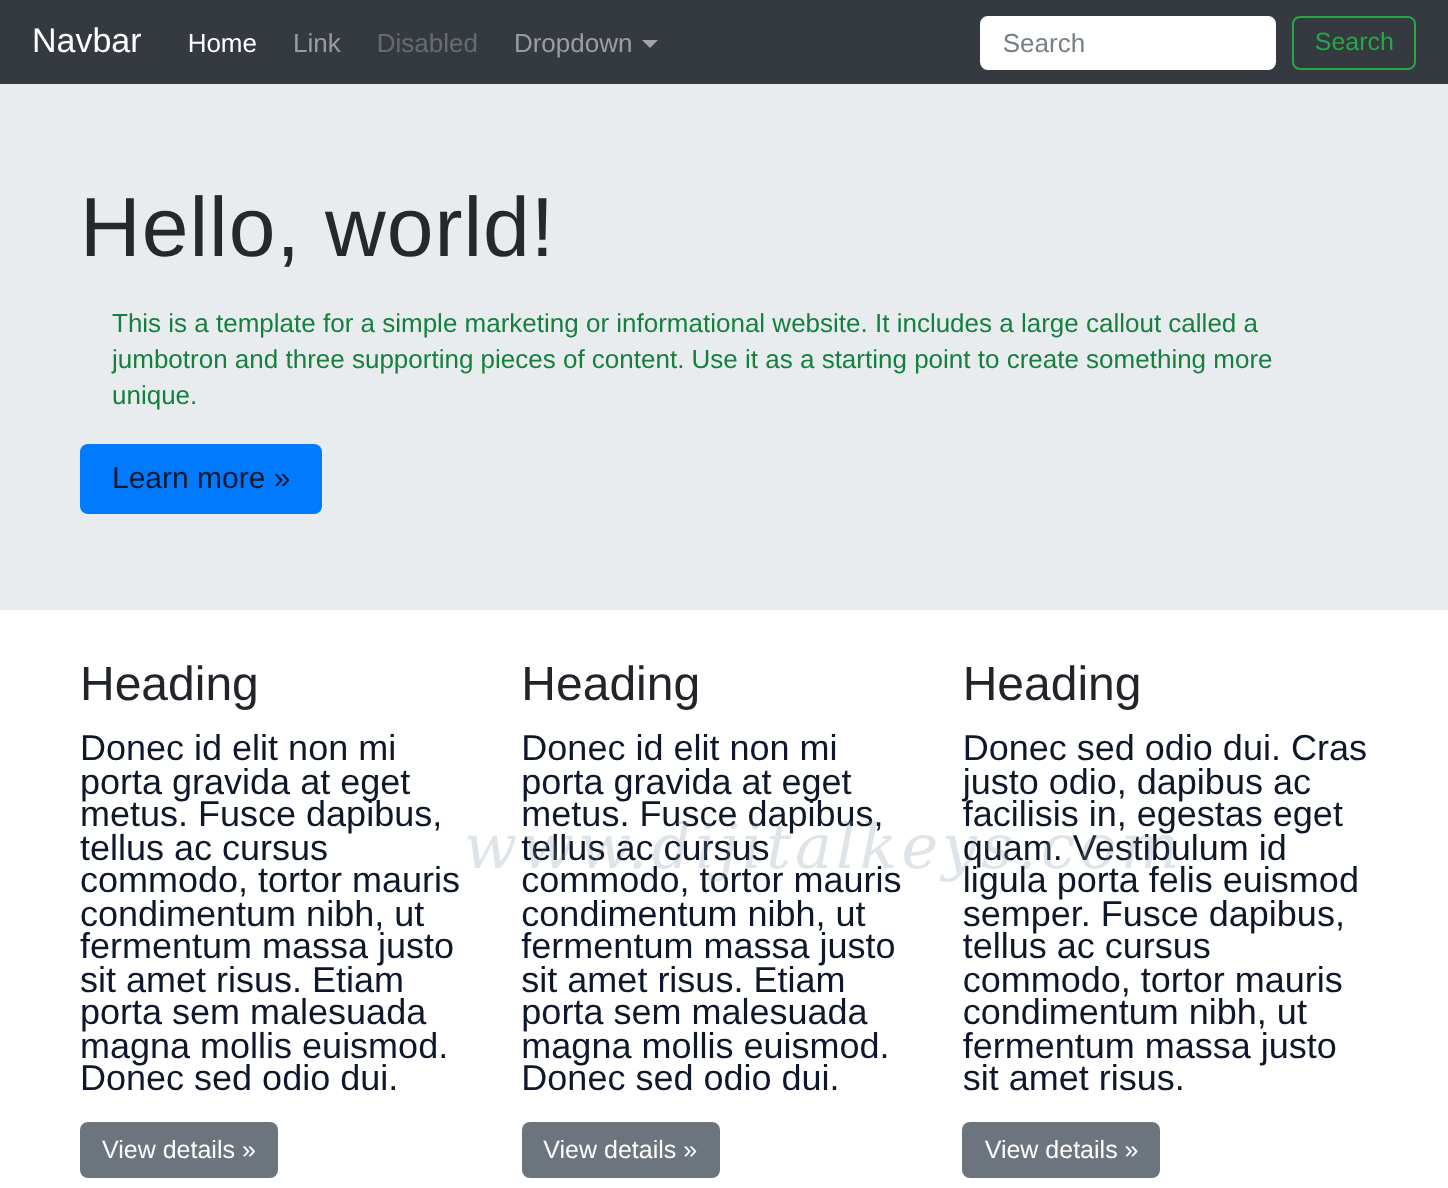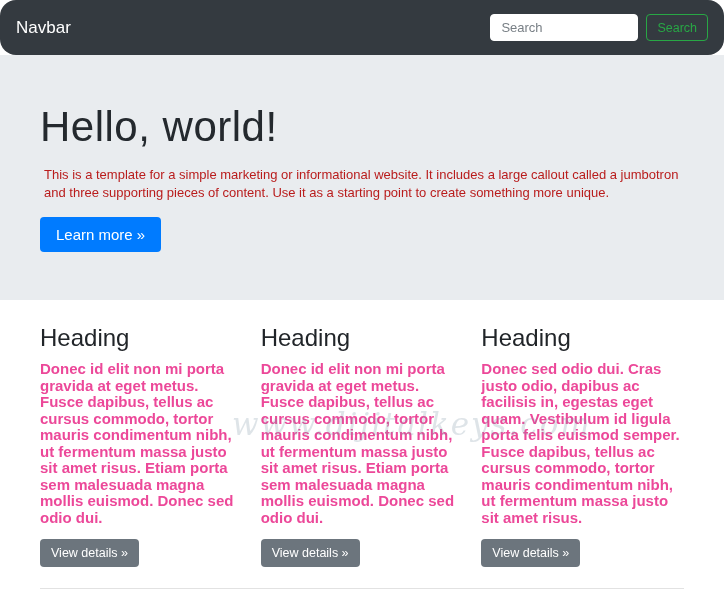--- a/index.html
+++ b/index.html
@@ -5,22 +5,22 @@
   * { box-sizing: border-box; }
   html,body { margin:0; padding:0; }
   body {
     width:724px; height:594px; position:relative; overflow:hidden;
     background:#ffffff; color:#212529;
     font-family:"Liberation Sans", sans-serif;
   }
 
   
   .navbar {
-    height:55px; background:#343a40;
-    display:flex; align-items:center; padding:0 16px;border-radius:16px;
+    height:42px; background:#343a40;
+    display:flex; align-items:center; padding:0 16px;
   }
   .brand { color:#fff; font-size:17px; text-decoration:none; margin-right:14px; cursor:pointer; }
   .nav-links { display:flex; align-items:center; }
   .nav-link { font-size:13px; padding:0 9px; text-decoration:none; cursor:pointer; }
   .nav-link.active   { color:#ffffff; }
   .nav-link.normal   { color:rgba(255,255,255,0.5); }
   .nav-link.disabled { color:rgba(255,255,255,0.25); cursor:default; }
   .nav-link.dropdown { color:rgba(255,255,255,0.5); }
   .caret {
     display:inline-block; margin-left:5px; vertical-align:2px;
@@ -40,32 +40,32 @@
     border:1px solid #28a745; color:#28a745; border-radius:4px;
     font-size:12.5px; cursor:pointer; font-family:"Liberation Sans", sans-serif;
   }
 
   
   .jumbotron { background:#e9ecef; padding:48px 40px 48px; }
   .display-title {
     margin:0 0 15px; font-size:42px; font-weight:300; color:#24292e;
     letter-spacing:0.5px;
   }
-  .lead { margin:0 4px 15px; max-width:648px; font-size:13px; line-height:18px; color:#b91c1c; }
+  .lead { margin:0 16px 15px; max-width:648px; font-size:13px; line-height:18px; color:#15803d; }
   .btn-primary {
-    background:#007bff; color:#ffffff; border:none; border-radius:4px;
+    background:#007bff; color:#0f172a; border:none; border-radius:4px;
     font-size:15px; padding:9px 16px; cursor:pointer;
     font-family:"Liberation Sans", sans-serif;
   }
 
   
   .content { display:flex; gap:18px; margin:24px 40px 16px; }
   .col { width:205px; }
   .col-heading { margin:0 0 9px; font-size:24px; font-weight:400; color:#212529; }
-  .col-text { margin:0 0 13px; font-size:15px; line-height:16.5px; color:#ec4899;font-weight:bold; }
+  .col-text { margin:0 0 13px; font-size:18px; line-height:16.5px; color:#0f172a; }
   .btn-secondary {
     background:#6c757d; color:#fff; border:none; border-radius:4px;
     font-size:12.5px; padding:7px 11px; cursor:pointer;
     font-family:"Liberation Sans", sans-serif;
   }
 
   
   .footer { margin:21px 40px 0; }
   .footer hr { border:none; border-top:1px solid #e2e2e2; margin:0 0 13px; }
   .copyright { font-size:13px; color:#2b3137; }
@@ -77,20 +77,26 @@
     font-size:31px; letter-spacing:2px;
     color:rgba(125,148,163,0.25);
     pointer-events:none; white-space:nowrap;
   }
 </style>
 </head>
 <body>
 
 <nav class="navbar">
   <a class="brand">Navbar</a>
+  <div class="nav-links">
+    <a class="nav-link active">Home</a>
+    <a class="nav-link normal">Link</a>
+    <a class="nav-link disabled">Disabled</a>
+    <a class="nav-link dropdown"><span>Dropdown</span><span class="caret"></span></a>
+  </div>
   <div class="search-form">
     <input class="search-input" type="text" placeholder="Search" style="">
     <button class="search-btn">Search</button>
   </div>
 </nav>
 
 <section class="jumbotron">
   <h1 class="display-title">Hello, world!</h1>
   <p class="lead">This is a template for a simple marketing or informational website. It includes a large callout called a jumbotron and three supporting pieces of content. Use it as a starting point to create something more unique.</p>
   <button class="btn-primary">Learn more »</button>

